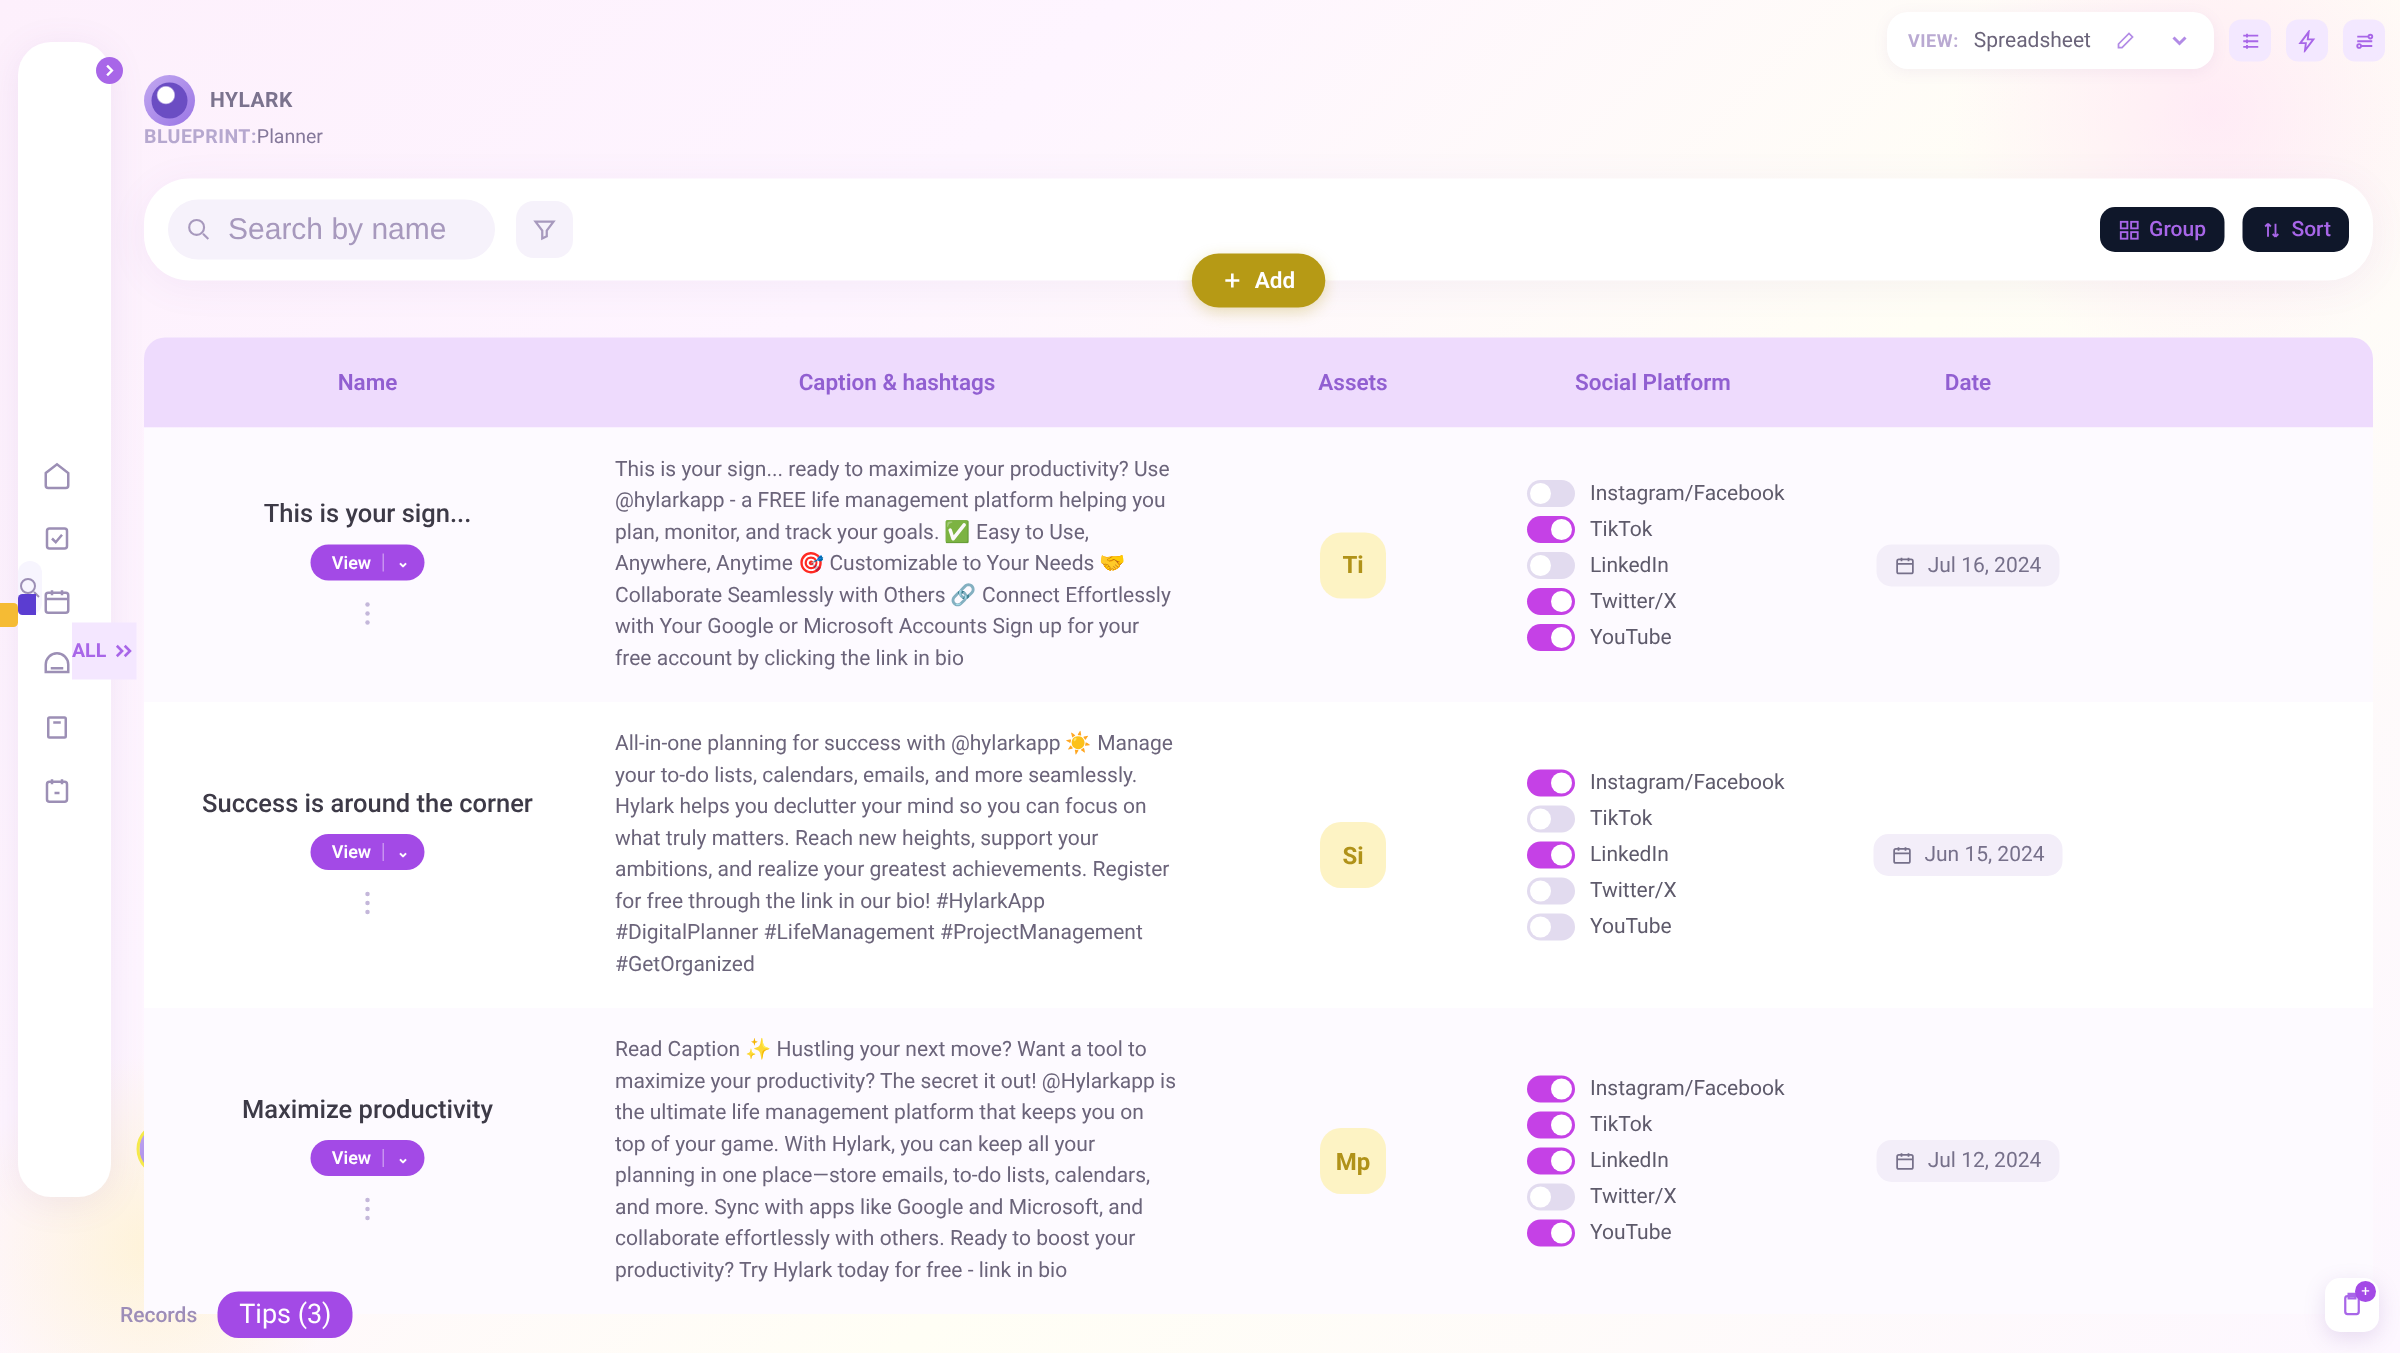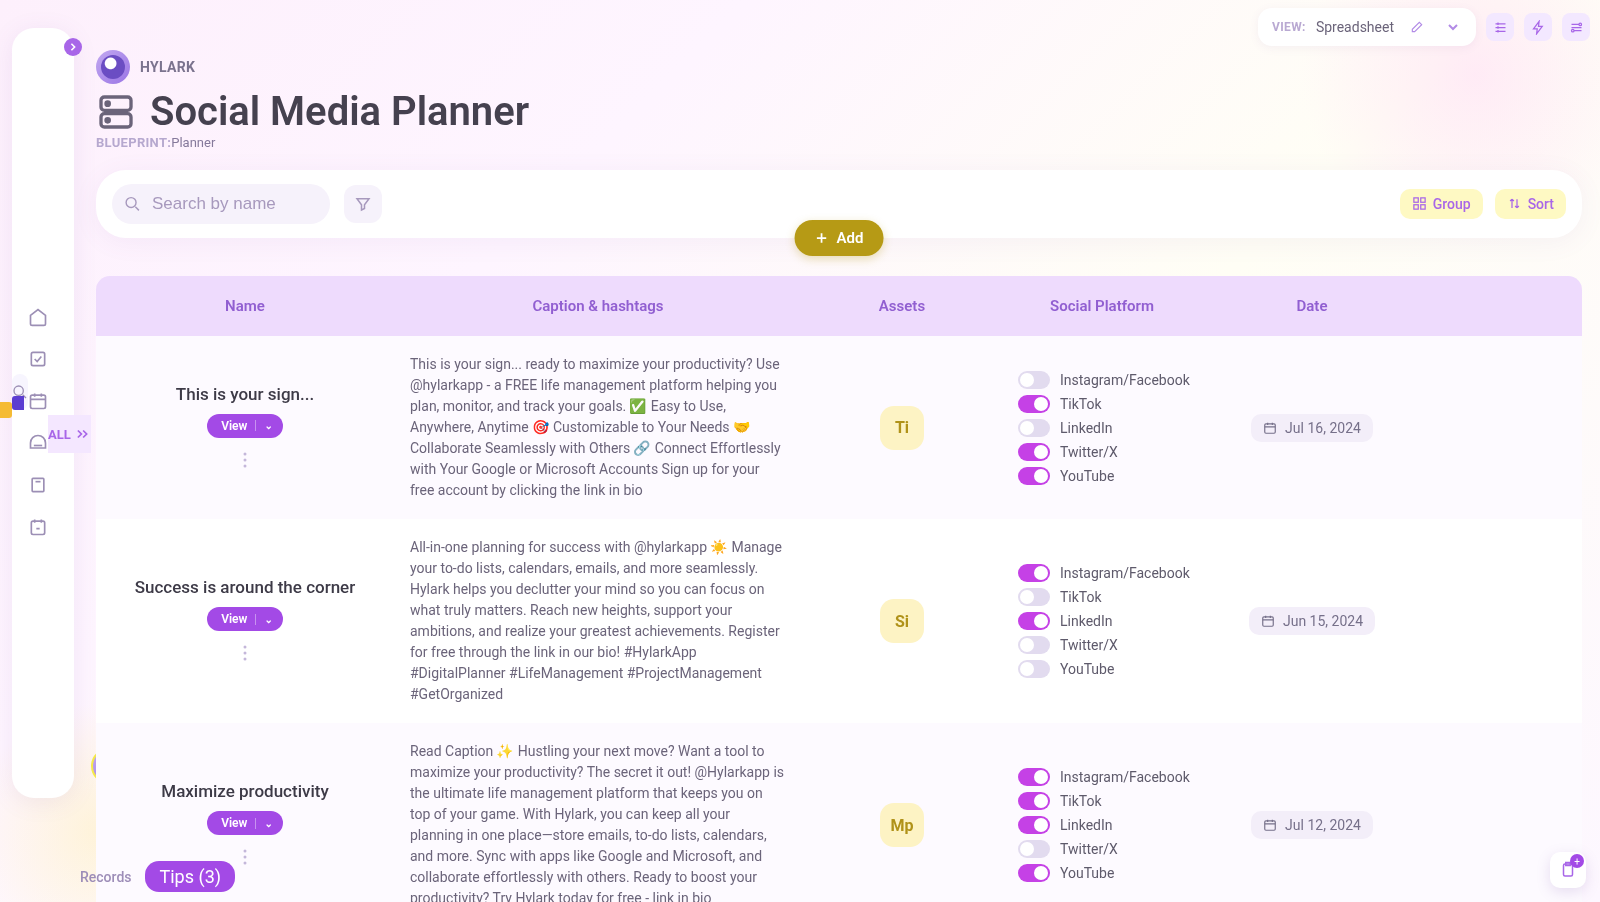--- a/index.html
+++ b/index.html
@@ -134,31 +134,31 @@
 
 
 .search-card {
   background:#fff; border-radius:30px; padding:14px 16px;
   box-shadow: 0 4px 26px rgba(130, 90, 170, 0.07);
   display:flex; align-items:center; justify-content:space-between; position:relative;
 }
 .sc-left { display:flex; align-items:center; gap:14px; }
 .search-input {
   width: 218px; height:40px; background:#f6f2fb; border-radius:20px; border:none;
-  padding:0 14px 0 40px; font-size:17px; color:#6b647a; outline:none;
+  padding:0 14px 0 40px; font-size:20px; color:#6b647a; outline:none;
 }
 .search-input::placeholder { color:#a799bd; }
 .search-wrap { position:relative; }
 .search-wrap .sicon { position:absolute; left:12px; top:50%; transform:translateY(-50%); color:#a799bd; }
 .filter-btn {
   width:38px; height:38px; border-radius:12px; background:#f6f2fb; display:flex; align-items:center; justify-content:center;
   color:#a799bd; cursor:pointer;
 }
 .sc-right { display:flex; align-items:center; gap:12px; }
-.chip-btn { background:#fef9c3; color:#a866e8; border-radius:10px; padding:7px 12px; font-size:14px; font-weight:500; display:flex; gap:6px; cursor:pointer; }
+.chip-btn { background:#0f172a; color:#a866e8; border-radius:10px; padding:7px 12px; font-size:14px; font-weight:500; display:flex; align-items:center; gap:6px; cursor:pointer; }
 .add-btn {
   position:absolute; left:50%; transform:translateX(-50%); bottom:-18px;
   background:#b69a15; color:#fff; border-radius:22px; padding:9px 20px; font-weight:600; font-size:15px;
   display:flex; align-items:center; gap:8px; cursor:pointer; box-shadow:0 3px 10px rgba(182,154,21,0.3);
 }
 
 
 .table-wrap { margin-top: 38px; }
 .thead {
   display:grid;
@@ -343,29 +343,20 @@
       </svg>
     </div>
 </div>
 
 <div class="main">
   <div class="header-row">
     <div class="header-avatar"></div>
     <span class="brand-name">HYLARK</span>
   </div>
 
-  <div class="title-row">
-    <svg class="title-icon" viewBox="0 0 24 24" fill="none" stroke="currentColor" stroke-width="2">
-        <rect x="3" y="3" width="18" height="8" rx="2"></rect>
-        <rect x="3" y="13" width="18" height="8" rx="2"></rect>
-        <circle cx="7" cy="7" r="1" fill="currentColor"></circle>
-        <circle cx="7" cy="17" r="1" fill="currentColor"></circle>
-      </svg>
-    <h1 class="page-title">Social Media Planner</h1>
-  </div>
   <div class="blueprint">
     <span class="bpl">BLUEPRINT:</span><span class="bpv">Planner</span>
   </div>
 
   <div class="search-card">
     <div class="sc-left">
       <div class="search-wrap">
         <span class="sicon">
             <svg width="17" height="17" viewBox="0 0 24 24" fill="none" stroke="currentColor" stroke-width="2">
               <circle cx="10" cy="10" r="7"></circle>

